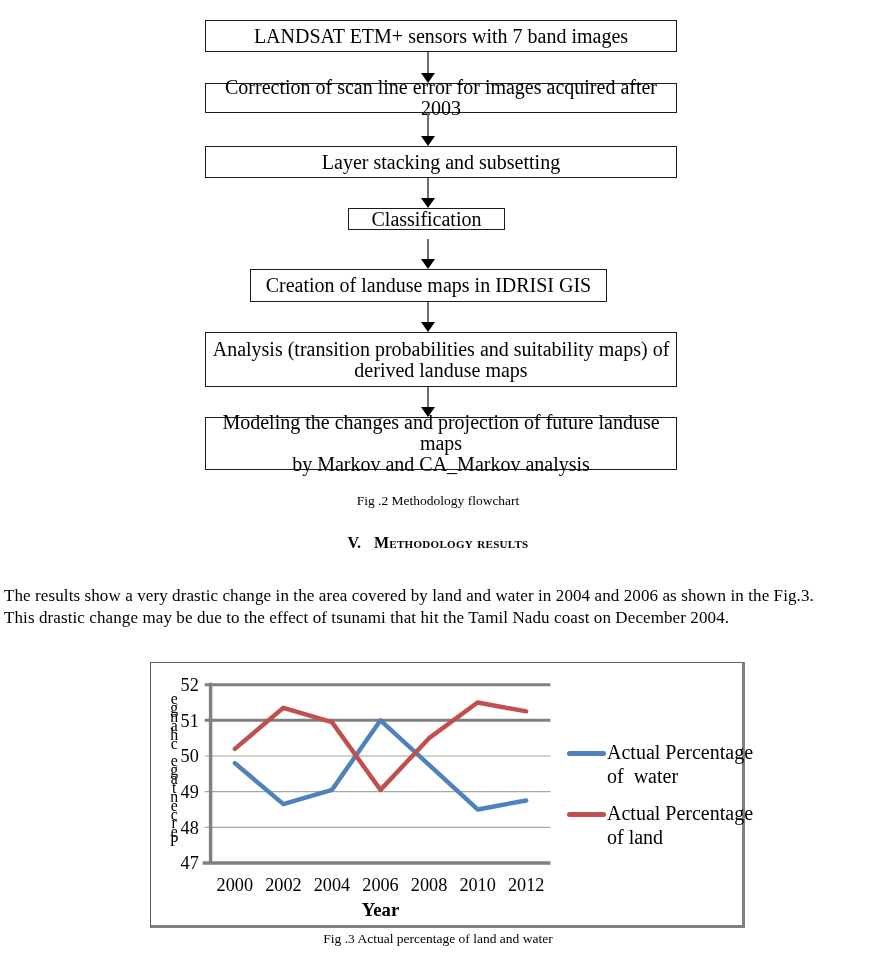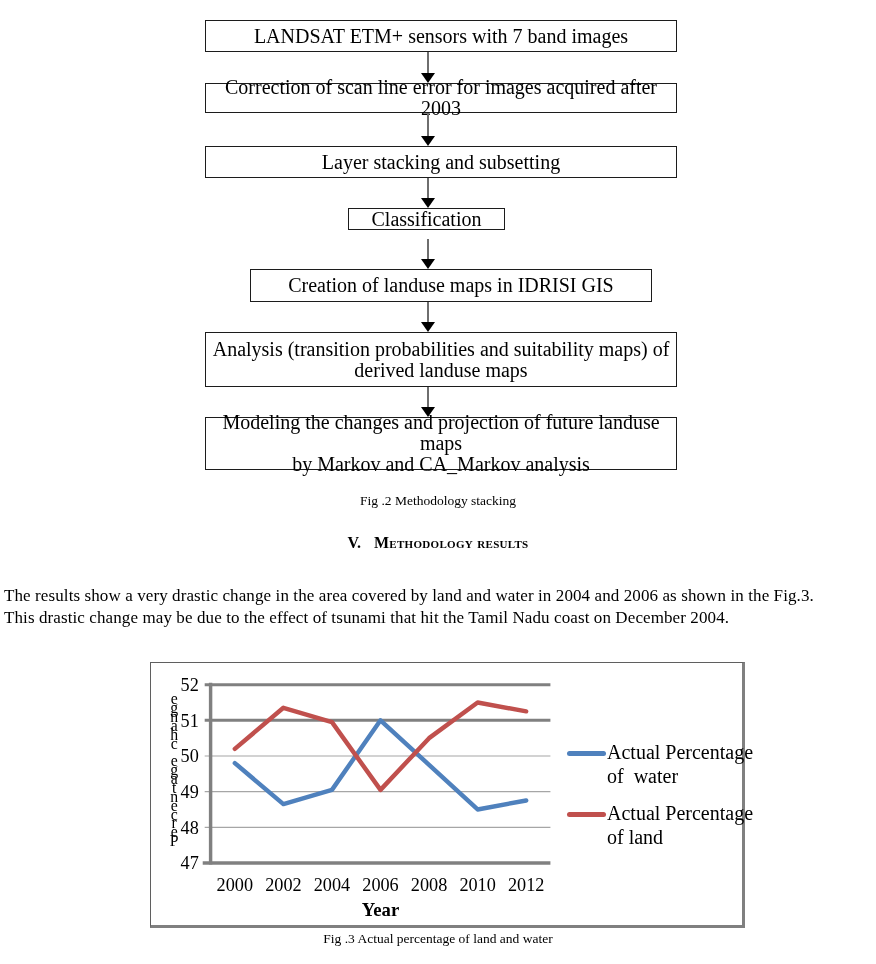--- a/index.html
+++ b/index.html
@@ -51,21 +51,21 @@
 </style>
 </head>
 <body>
 
 <div id="page">
 
   <div class="fbox" style="left:205px; top:20px;  width:472px; height:32px;">LANDSAT ETM+ sensors with 7 band images</div>
   <div class="fbox" style="left:205px; top:83px;  width:472px; height:30px;">Correction of scan line error for images acquired after 2003</div>
   <div class="fbox" style="left:205px; top:146px; width:472px; height:32px;">Layer stacking and subsetting</div>
   <div class="fbox" style="left:348px; top:208px; width:157px; height:22px;">Classification</div>
-  <div class="fbox" style="left:250px; top:269px; width:402px; height:33px;">Creation of landuse maps in IDRISI GIS</div>
+  <div class="fbox" style="left:250px; top:269px; width:357px; height:33px;">Creation of landuse maps in IDRISI GIS</div>
   <div class="fbox" style="left:205px; top:417px; width:472px; height:53px;">Modeling the changes and projection of future landuse maps
 by Markov and CA_Markov analysis</div>
   <div class="fbox" style="left:205px; top:332px; width:472px; height:55px;">Analysis (transition probabilities and suitability maps) of
 derived landuse maps</div>
 
   <div class="flow-arrow" style="left:421px; top:52px;  height:31px;">
       <span class="arrow-shaft"></span>
       <span class="arrow-head"></span>
     </div>
   <div class="flow-arrow" style="left:421px; top:113px; height:33px;">
@@ -82,21 +82,21 @@
     </div>
   <div class="flow-arrow" style="left:421px; top:302px; height:30px;">
       <span class="arrow-shaft"></span>
       <span class="arrow-head"></span>
     </div>
   <div class="flow-arrow" style="left:421px; top:387px; height:30px;">
       <span class="arrow-shaft"></span>
       <span class="arrow-head"></span>
     </div>
 
-  <div class="caption" style="top:493px;">Fig .2 Methodology stacking</div>
+  <div class="caption" style="top:493px;">Fig .2 Methodology flowchart</div>
 
   <div class="heading">
     <span class="num">V.</span><span class="sc">Methodology results</span>
   </div>
 
   <div class="bodytext">The results show a very drastic change in the area covered by land and water in 2004 and 2006 as shown in the Fig.3.
 This drastic change may be due to the effect of tsunami that hit the Tamil Nadu coast on December 2004.</div>
 
   <div id="chart-box">
     <div id="fig3-plot">

